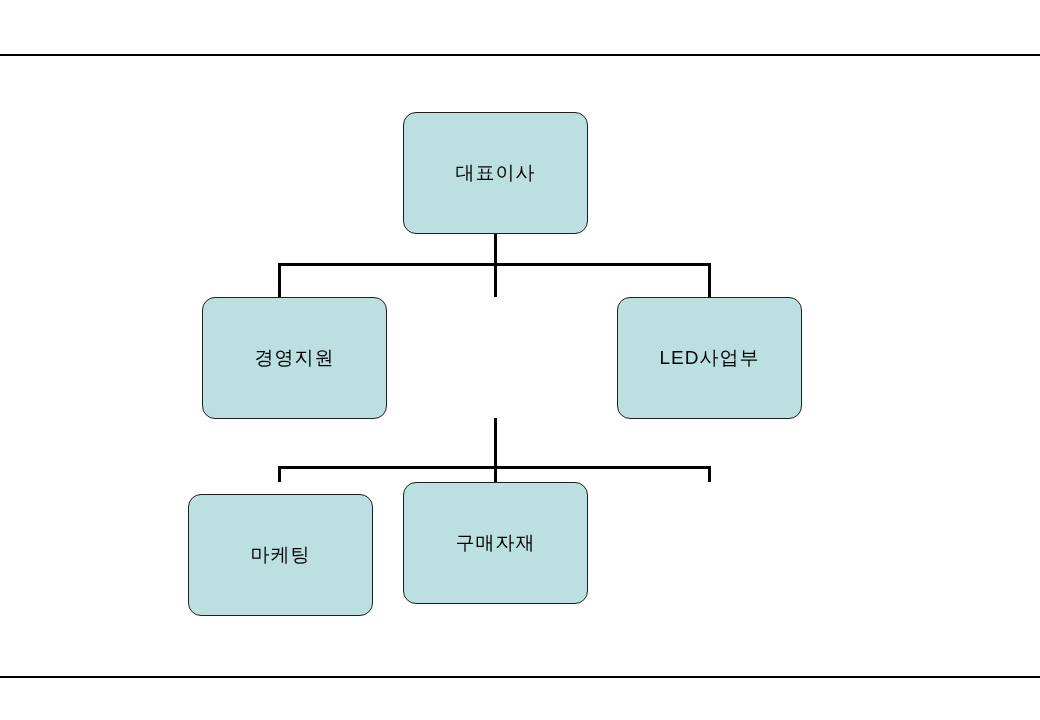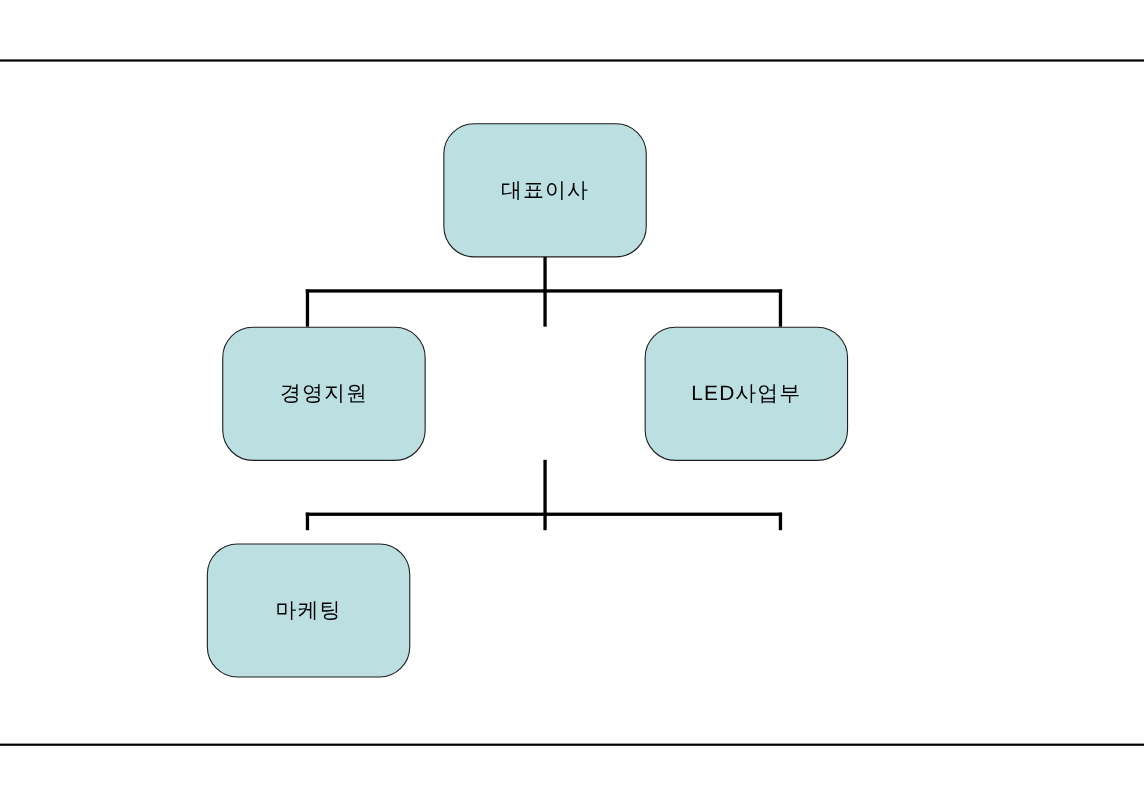--- a/index.html
+++ b/index.html
@@ -24,33 +24,33 @@
   .rule.top { top: 54px; }
   .rule.bottom { top: 676px; }
 
   .node {
     position: absolute;
     width: 185px;
     height: 122px;
     box-sizing: border-box;
     background: #bcdfe2;
     border: 1px solid #1f1f1f;
-    border-radius: 28px;
+    border-radius: 13px;
     display: flex;
     align-items: center;
     justify-content: center;
     font-size: 19px;
     color: #000000;
     letter-spacing: 1px;
   }
   
   .node.root       { left: 403px; top: 112px; }
   .node.l2-0       { left: 202px; top: 297px; }
   .node.l2-1       { left: 403px; top: 297px; }
-  .node.l2-2       { left: 586px; top: 297px; }
+  .node.l2-2       { left: 617px; top: 297px; }
   .node.l3-0       { left: 188px; top: 482px; margin-top: 12px; }
   .node.l3-1       { left: 403px; top: 482px; }
   .node.l3-2       { left: 617px; top: 482px; }
 
   .conn {
     position: absolute;
     background: #000000;
   }
   
   .conn.v-root     { left: 494px; top: 233px; width: 3px; height: 64px; }
@@ -88,14 +88,17 @@
   <div class="node l2-0">
     <span>경영지원</span>
   </div>
   <div class="node l2-2">
     <span>LED사업부</span>
   </div>
 
   <div class="node l3-0">
     <span>마케팅</span>
   </div>
+  <div class="node l3-1">
+    <span>구매자재</span>
+  </div>
 
 </div>
 
 </body></html>

